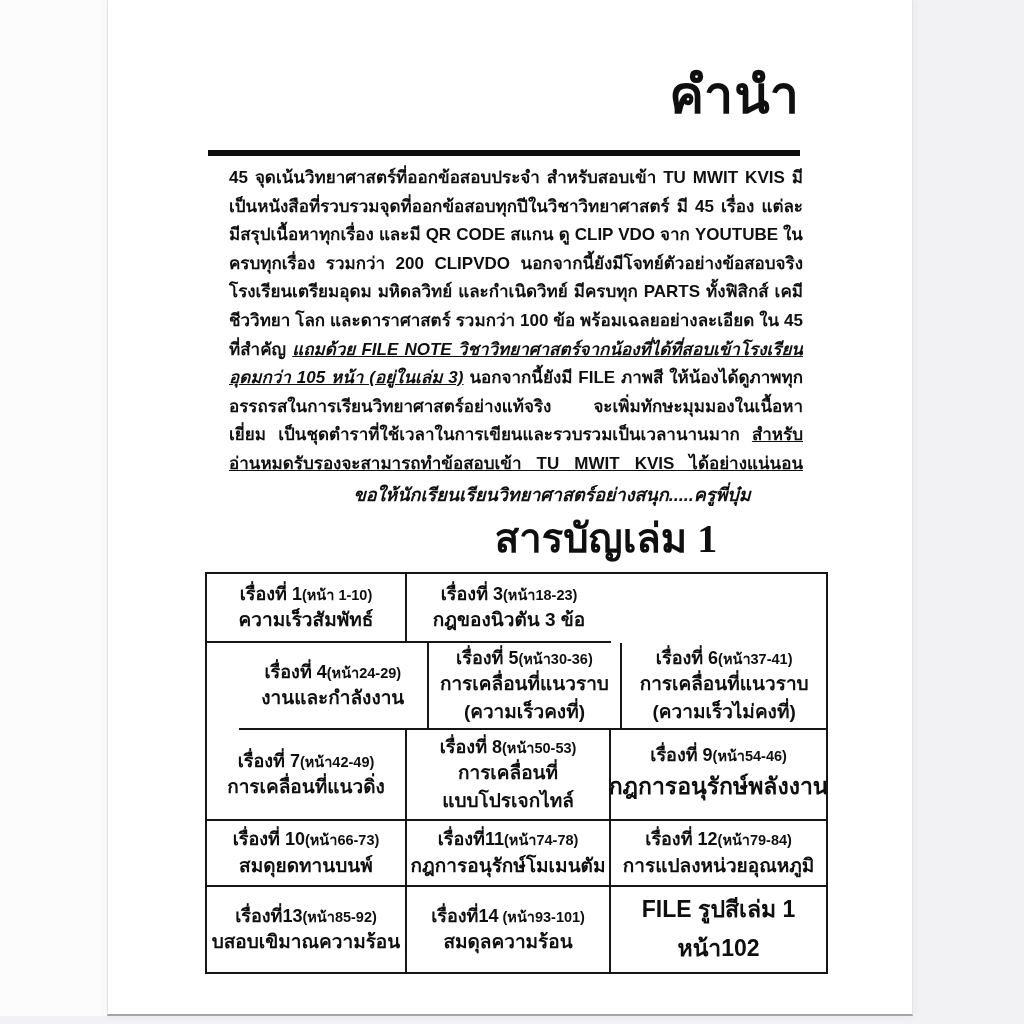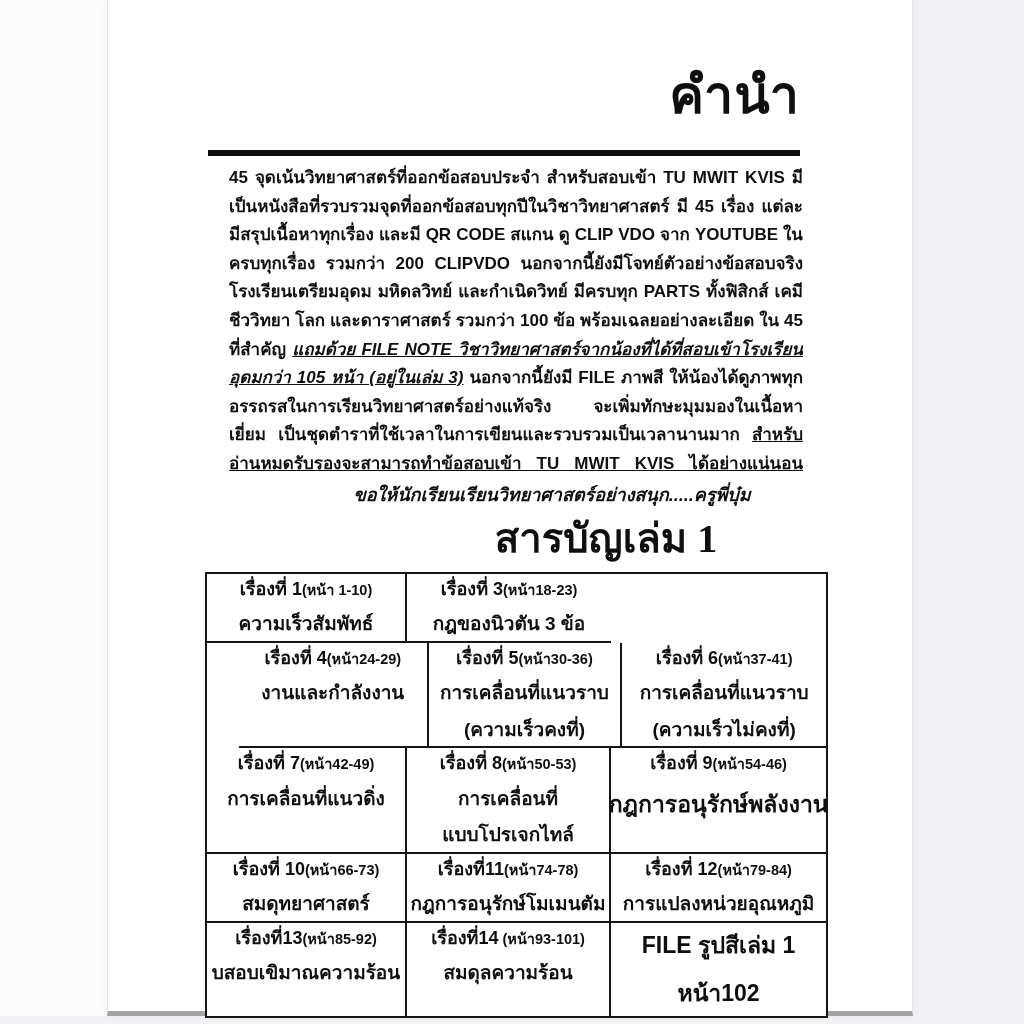--- a/index.html
+++ b/index.html
@@ -13,21 +13,21 @@
   }
   .left-strip {
     position:absolute; left:0; top:0; width:107px; height:1016px;
     background:#fcfcfd;
   }
   .page {
     position:absolute; left:107px; top:0; width:806px; height:1016px;
     background:#ffffff;
     border-left:1px solid #e4e4e7;
     border-right:1px solid #e4e4e7;
-    border-bottom:5px solid #a3a3a3;
+    border-bottom:2px solid #a3a3a3;
     box-shadow:0 0 8px rgba(0,0,0,0.05);
   }
   .doc-title {
     position:absolute; left:100px; top:62px; width:592px;
     text-align:right;
     font-size:52px; font-weight:bold; line-height:1.3;
     letter-spacing:1px;
     font-family:"Liberation Serif", serif;
   }
   .title-rule {
@@ -63,25 +63,24 @@
     background:#ffffff;
   }
   .toc-row {
     display:grid;
     grid-template-columns:32.3% 33% 34.7%;
   }
   .toc-cell {
     border-right:2px solid #161616;
     border-bottom:2px solid #161616;
     display:flex; flex-direction:column;
-    align-items:center; justify-content:flex-start;
+    align-items:center; justify-content:center;
     text-align:center; font-weight:bold;
     padding:3px 2px;
     overflow:hidden;
-    gap:9px;
   }
   .toc-row .toc-cell:last-child { border-right:none; }
   .toc-row:last-child .toc-cell { border-bottom:none; }
   .cell-head { font-size:18px; line-height:1.35; white-space:nowrap; }
   .cell-pages { font-size:14.5px; }
   .cell-line { font-size:19px; line-height:1.45; white-space:nowrap; }
   .toc-cell.big .cell-line { font-size:23px; line-height:1.7; }
 </style>
 </head>
 <body>
@@ -149,21 +148,21 @@
           <div class="cell-line">แบบโปรเจกไทล์</div>
         </div>
         <div class="toc-cell big">
           <div class="cell-head">เรื่องที่ 9<span class="cell-pages">(หน้า54-46)</span></div>
           <div class="cell-line">กฎการอนุรักษ์พลังงาน</div>
         </div>
       </div>
       <div class="toc-row" style="min-height: 66px;">
         <div class="toc-cell">
           <div class="cell-head">เรื่องที่ 10<span class="cell-pages">(หน้า66-73)</span></div>
-          <div class="cell-line">สมดุทยาศาสตร์</div>
+          <div class="cell-line">สมดุยดทานบนพ์</div>
         </div>
         <div class="toc-cell">
           <div class="cell-head">เรื่องที่11<span class="cell-pages">(หน้า74-78)</span></div>
           <div class="cell-line">กฎการอนุรักษ์โมเมนตัม</div>
         </div>
         <div class="toc-cell">
           <div class="cell-head">เรื่องที่ 12<span class="cell-pages">(หน้า79-84)</span></div>
           <div class="cell-line">การแปลงหน่วยอุณหภูมิ</div>
         </div>
       </div>

